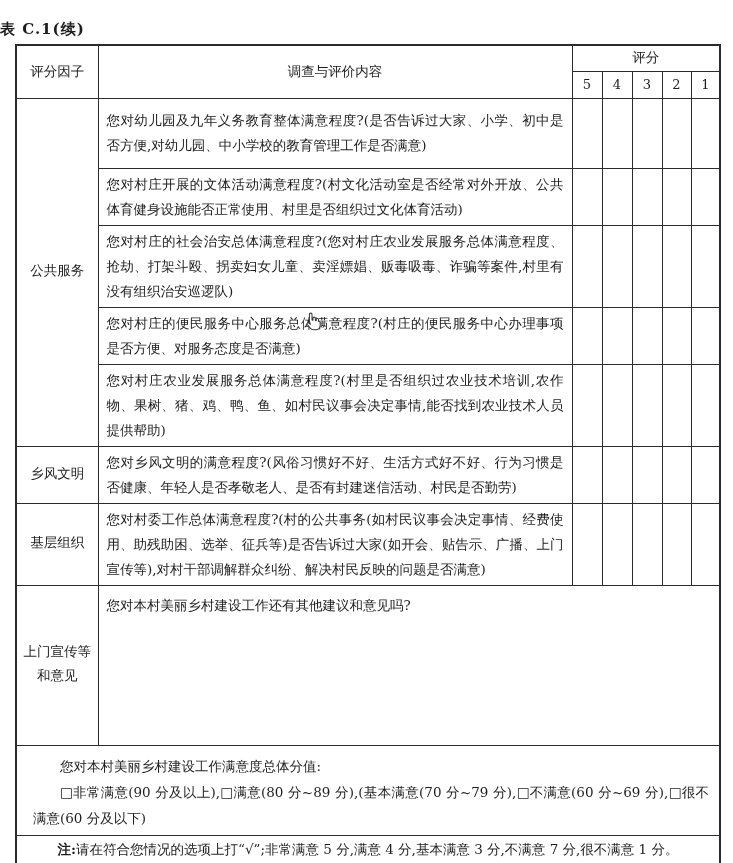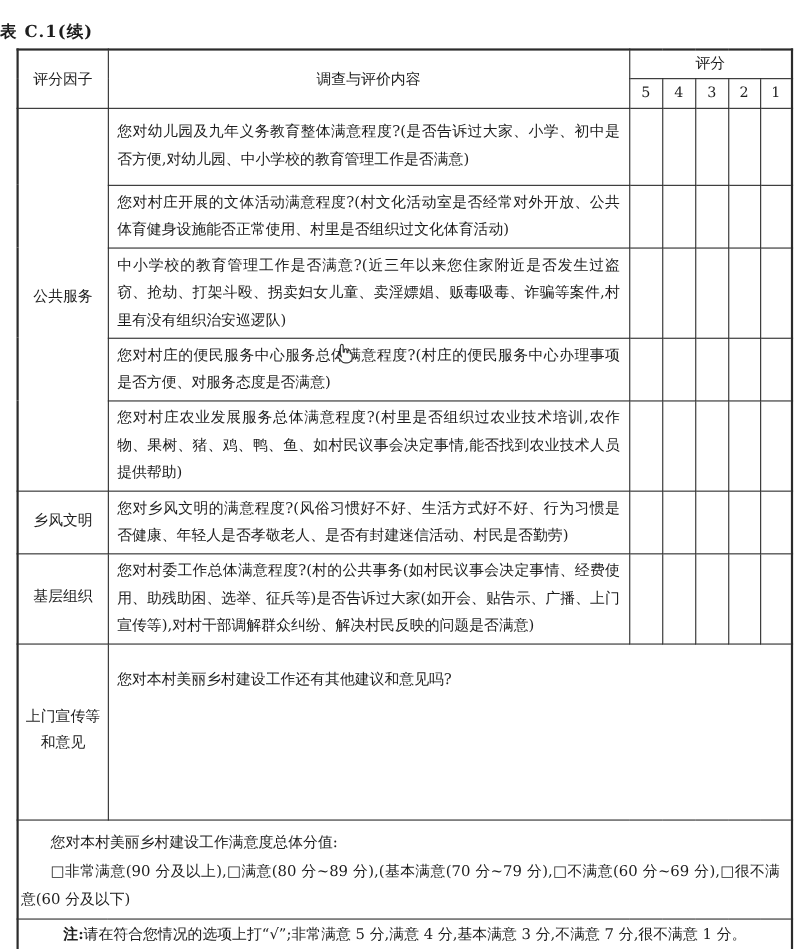--- a/index.html
+++ b/index.html
@@ -20,23 +20,23 @@
   }
   table.survey td{border:1px solid #2b2b2b;overflow:hidden;}
   .c{text-align:center;vertical-align:middle;font-size:13.5px;}
   .hdr{font-size:13.5px;}
   .lvl{font-size:13px;}
   .factor{white-space:pre-line;line-height:24px;font-family:Liberation Mono, monospace;}
   .q{
     vertical-align:middle;padding:3px 8px;font-size:13.5px;
     line-height:25px;text-align:justify;
   }
-  .q.top{vertical-align:top;padding-top:20px;}
+  .q.top{vertical-align:top;padding-top:7px;}
   td.sum{
-    vertical-align:top;padding:7px 10px 4px 2px;
+    vertical-align:top;padding:7px 10px 4px 16px;
     border-top:2px solid #2b2b2b;
   }
   .sum p{margin:0;text-indent:2em;line-height:26px;font-size:13.5px;text-align:justify;}
   td.noterow{
     border-top:2px solid #2b2b2b;text-align:center;
     vertical-align:middle;font-size:13.5px;
   }
   .note-label{font-weight:bold;}
   .cursor{position:absolute;left:301px;top:310px;width:23px;height:23px;}
   .cursor svg{display:block;width:100%;height:100%;}
@@ -83,21 +83,21 @@
       </tr>
       <tr style="height:57px">
         <td class="q">您对村庄开展的文体活动满意程度?(村文化活动室是否经常对外开放、公共体育健身设施能否正常使用、村里是否组织过文化体育活动)</td>
         <td class="s"></td>
         <td class="s"></td>
         <td class="s"></td>
         <td class="s"></td>
         <td class="s"></td>
       </tr>
       <tr style="height:73px">
-        <td class="q">中小学校的教育管理工作是否满意?(近三年以来您住家附近是否发生过盗窃、抢劫、打架斗殴、拐卖妇女儿童、卖淫嫖娼、贩毒吸毒、诈骗等案件,村里有没有组织治安巡逻队)</td>
+        <td class="q">您对村庄的社会治安总体满意程度?(您对村庄农业发展服务总体满意程度、抢劫、打架斗殴、拐卖妇女儿童、卖淫嫖娼、贩毒吸毒、诈骗等案件,村里有没有组织治安巡逻队)</td>
         <td class="s"></td>
         <td class="s"></td>
         <td class="s"></td>
         <td class="s"></td>
         <td class="s"></td>
       </tr>
       <tr style="height:55px">
         <td class="q">您对村庄的便民服务中心服务总体满意程度?(村庄的便民服务中心办理事项是否方便、对服务态度是否满意)</td>
         <td class="s"></td>
         <td class="s"></td>

